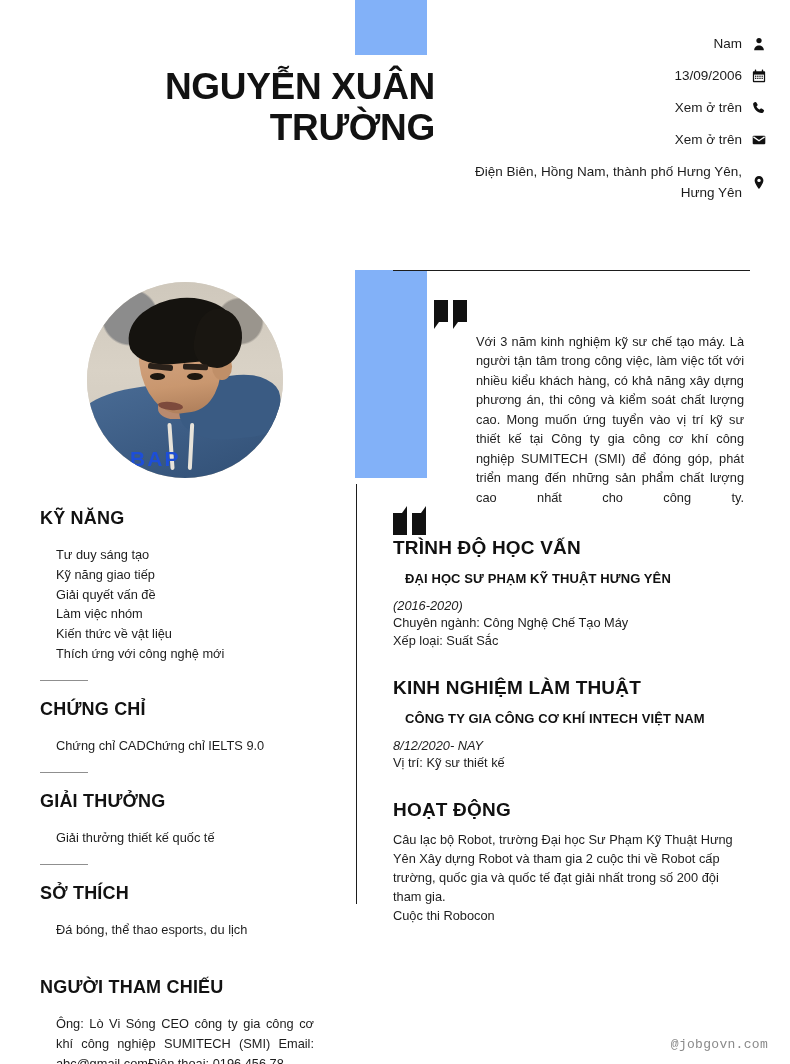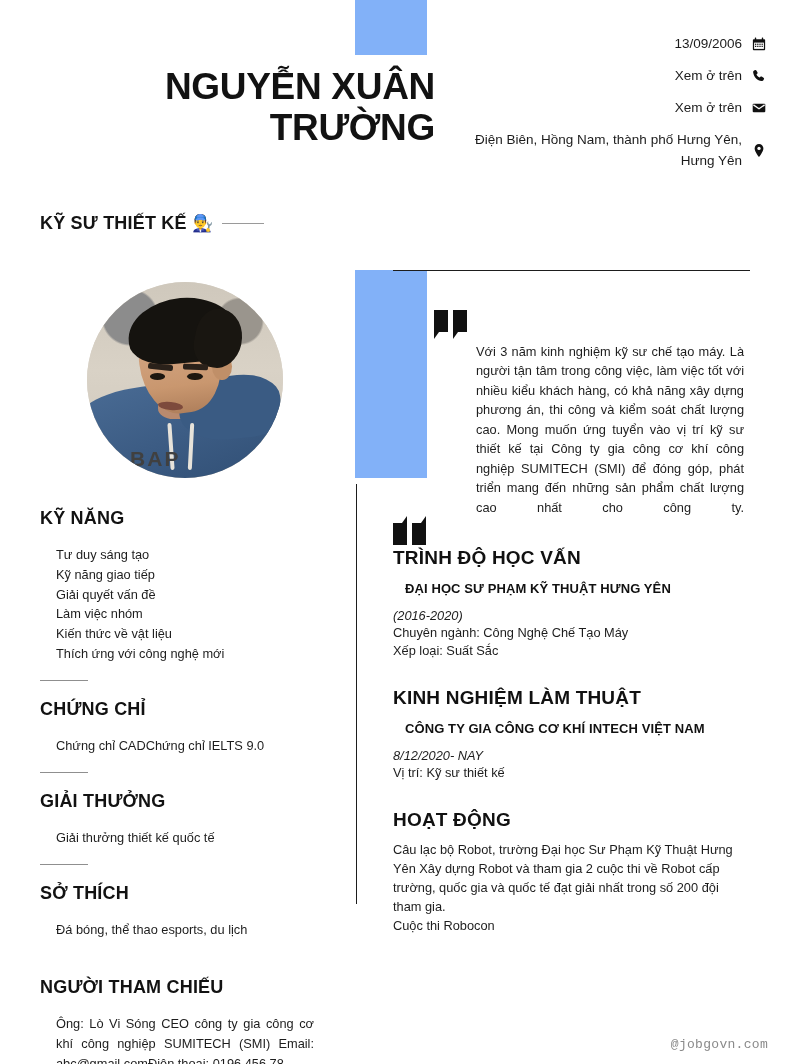--- a/index.html
+++ b/index.html
@@ -240,21 +240,21 @@
     width: 2.2%; height: 24%;
     background: #e7e3da;
     border-radius: 2px;
   }
   .ph-string.a { left: 42%; transform: rotate(-4deg); }
   .ph-string.b { left: 52%; transform: rotate(3deg); }
   .ph-letters {
     position: absolute;
     left: 22%; top: 84%;
     width: 40%;
-    color: #404040;
+    color: #1d4ed8;
     font-family: "Liberation Sans", sans-serif;
     font-weight: 700;
     font-size: 21px;
     letter-spacing: 2px;
   }
 
   .side-section { margin-bottom: 4px; }
   .side-heading {
     font-size: 18px;
     font-weight: 700;
@@ -275,21 +275,21 @@
     height: 1px;
     background: #8f8f8f;
     margin: 16px 0 18px 0;
   }
   .gap-lg { height: 22px; }
 
   
   #right-col {
     position: absolute;
     left: 393px;
-    top: 10px;
+    top: 0;
     width: 357px;
   }
   #quote-top-rule {
     position: absolute;
     left: 393px;
     top: 12px;
     width: 357px;
     height: 1px;
     background: #1d1d1d;
   }
@@ -380,28 +380,32 @@
 
 <div id="header">
 
   <div id="header-blue-block"></div>
 
   <div id="name-block">
     <h1 id="full-name">NGUYỄN XUÂN
 TRƯỜNG</h1>
   </div>
 
-  <div id="job-title-row">
-    <span id="job-title">KỸ SƯ THIẾT KẾ</span>
-    <span id="job-title-emoji">👨‍🔧</span>
-    <span id="job-title-rule"></span>
-  </div>
 
   <div id="contact-list">
 
+    <div class="contact-row">
+      <span class="contact-text">Nam</span>
+      <span class="contact-icon">
+        <svg viewBox="0 0 16 16" width="14" height="14" fill="currentColor" aria-hidden="true">
+          <circle cx="8" cy="4" r="3"></circle>
+          <path d="M2.5 15c0-3.2 2.5-5.2 5.5-5.2s5.5 2 5.5 5.2z"></path>
+        </svg>
+      </span>
+    </div>
 
     <div class="contact-row">
       <span class="contact-text">13/09/2006</span>
       <span class="contact-icon">
         <svg viewBox="0 0 16 16" width="14" height="14" fill="currentColor" aria-hidden="true">
           <rect x="1" y="2.5" width="14" height="12.5" rx="1"></rect>
           <rect x="2.4" y="6.4" width="11.2" height="7.2" fill="#fff"></rect>
           <rect x="3.4" y="7.6" width="1.5" height="1.4" fill="currentColor"></rect>
           <rect x="5.9" y="7.6" width="1.5" height="1.4" fill="currentColor"></rect>
           <rect x="8.4" y="7.6" width="1.5" height="1.4" fill="currentColor"></rect>

